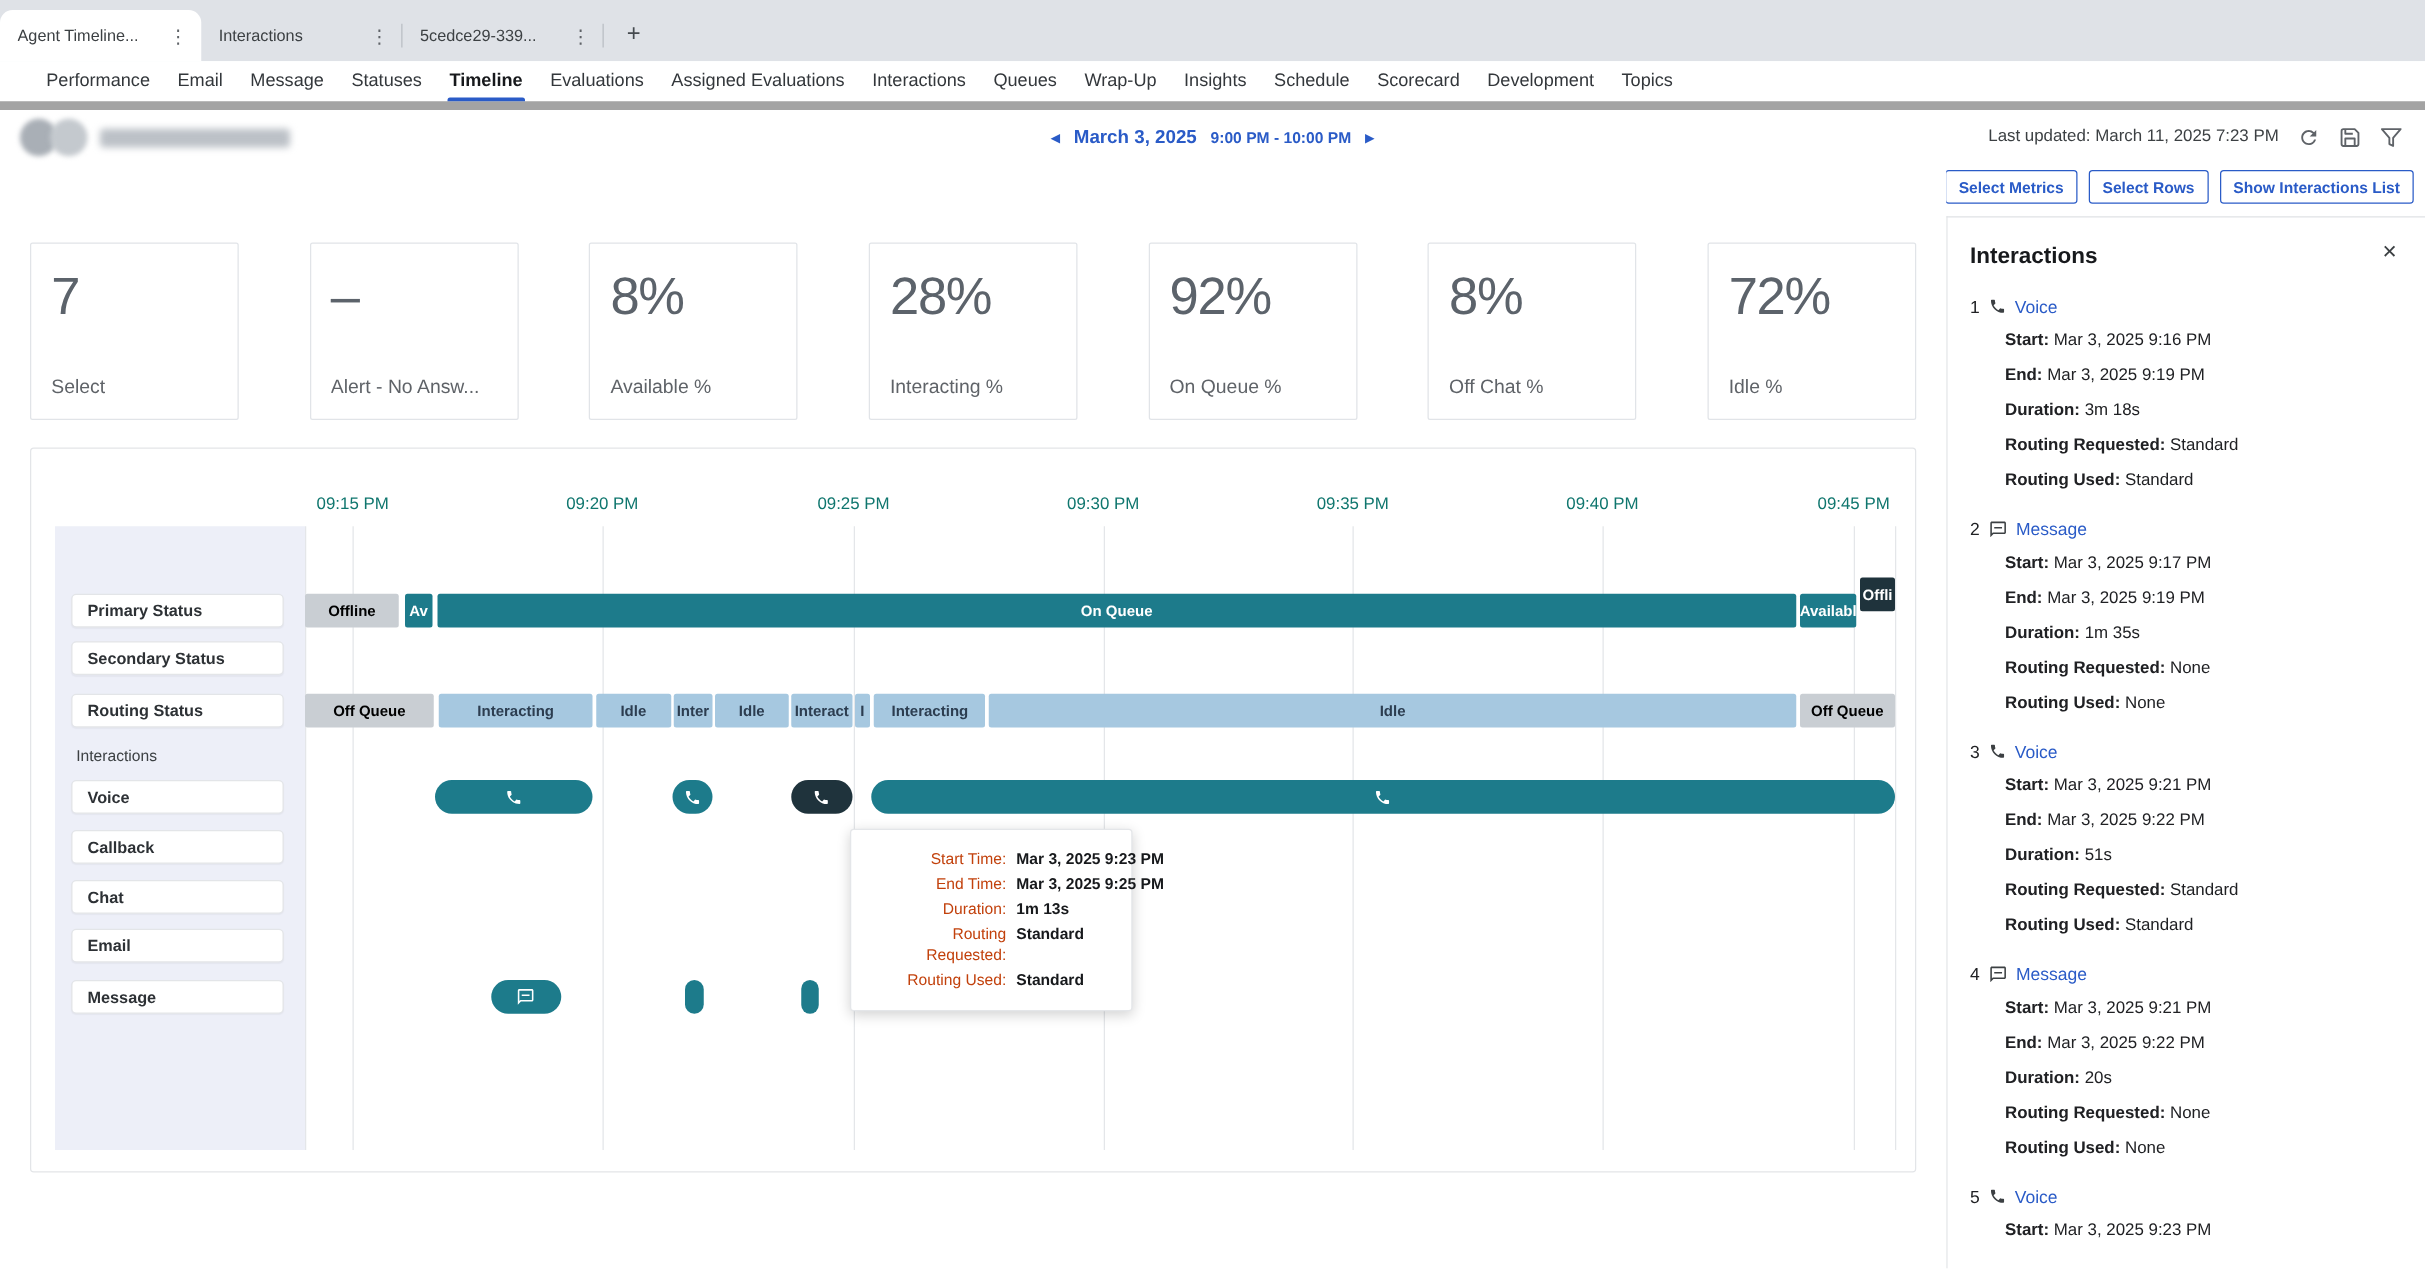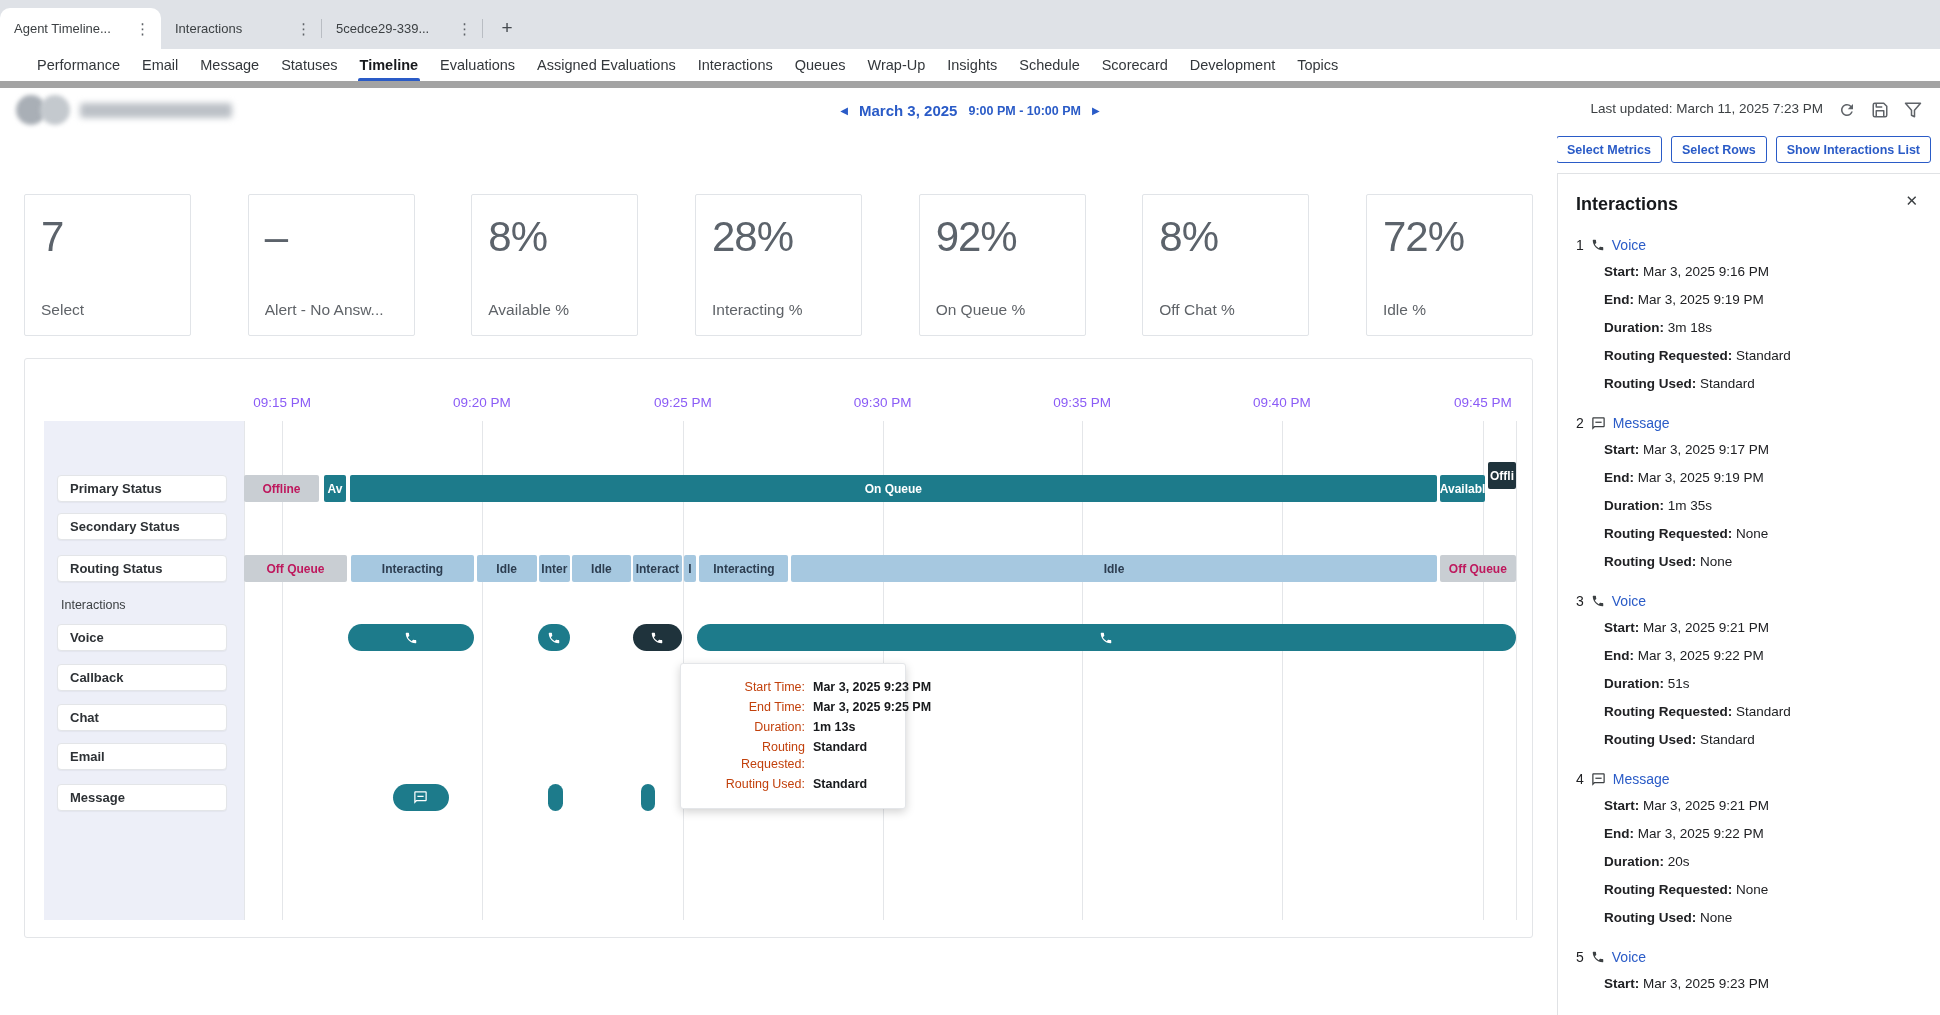--- a/index.html
+++ b/index.html
@@ -51,28 +51,28 @@
   .cards{margin-top:62px;display:flex;justify-content:space-between;}
   .card{width:167px;height:142px;border:1px solid #e1e4e8;border-radius:2px;background:#fff;padding:18px 16px 16px 16px;display:flex;flex-direction:column;justify-content:space-between;}
   .card .val{font-size:42px;font-weight:300;color:#5c636b;letter-spacing:-1px;white-space:nowrap;}
   .card .lbl{font-size:15.5px;color:#5f6368;white-space:nowrap;overflow:hidden;text-overflow:ellipsis;}
 
   
   .tl-panel{margin-top:22px;height:580px;border:1px solid var(--border);border-radius:3px;position:relative;background:#fff;}
   .tl-strip{position:absolute;left:19px;top:62px;width:200px;bottom:17px;background:#edeff8;}
   .tl-plot{position:absolute;left:219px;top:0;width:1272px;bottom:17px;}
   .gridline{position:absolute;top:62px;bottom:0;width:1px;background:#e4e6e9;}
-  .tick{position:absolute;top:36px;transform:translateX(-50%);font-size:13.5px;color:#8b5cf6;white-space:nowrap;}
+  .tick{position:absolute;top:36px;transform:translateX(-50%);font-size:13.5px;color:#0f766e;white-space:nowrap;}
   .tl-labels{position:absolute;inset:0;pointer-events:none;}
   .rowlabel{position:absolute;left:32px;width:170px;height:27px;background:#fff;border:1px solid var(--border);border-radius:4px;display:flex;align-items:center;padding:0 12px;font-size:13px;font-weight:700;color:#2d3135;box-shadow:0 1px 1px rgba(0,0,0,.04);pointer-events:auto;cursor:pointer;white-space:nowrap;overflow:hidden;}
   .sectionlabel{position:absolute;left:36px;font-size:12.5px;color:#3c4043;}
   .bar{position:absolute;height:27px;display:flex;align-items:center;justify-content:center;font-size:12px;font-weight:700;white-space:nowrap;overflow:hidden;border-radius:2px;padding:0 2px;cursor:pointer;}
   .bar.teal{background:var(--teal);color:#fff;}
   .bar.dark{background:var(--dark);color:#fff;}
-  .bar.graybar{background:var(--graybar);color:#be185d;}
+  .bar.graybar{background:var(--graybar);color:#000000;}
   .bar.lightblue{background:var(--lightblue);color:#2c3d50;}
   .bar.pill{border-radius:14px;}
   .baricon{display:flex;align-items:center;}
   .baricon svg{display:block;}
 
   
   .tl-tooltip{position:absolute;left:655px;top:304px;width:226px;background:#fff;border:1px solid #e4e6e9;border-radius:3px;box-shadow:0 3px 10px rgba(0,0,0,.18);padding:12px 14px;z-index:5;}
   .tt-row{display:flex;margin:3px 0;font-size:12.5px;line-height:17px;}
   .tt-label{width:118px;text-align:right;color:#c2410c;padding-right:8px;flex:none;}
   .tt-value{font-weight:700;color:#17191c;white-space:nowrap;}

